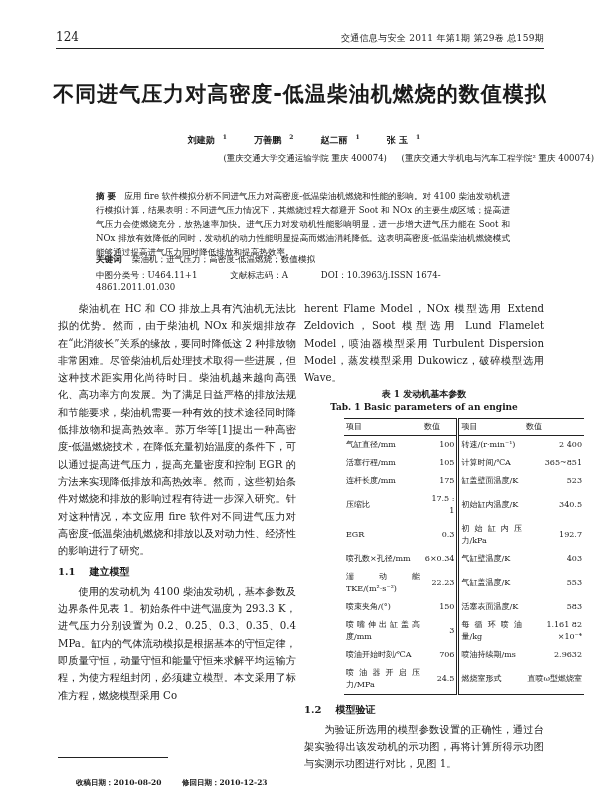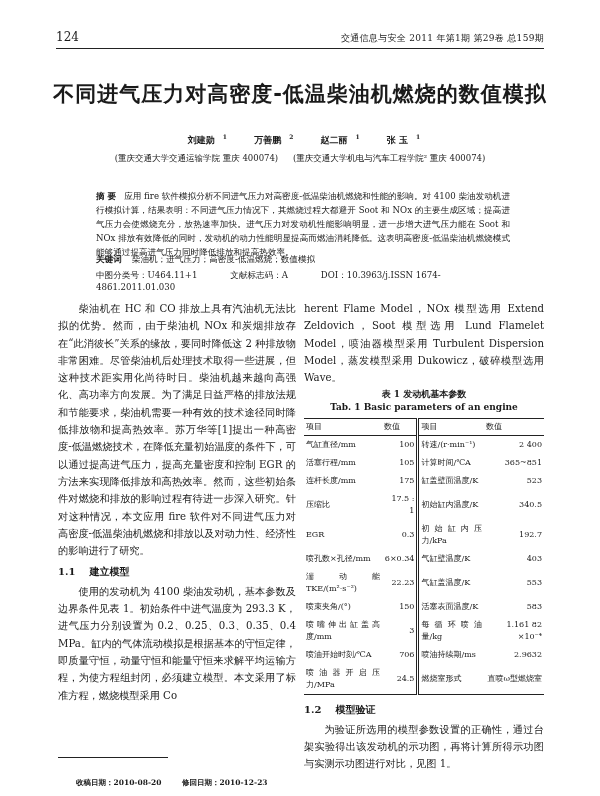--- a/index.html
+++ b/index.html
@@ -10,40 +10,40 @@
   .header { position: absolute; left: 56px; right: 56px; top: 30px; height: 16px; }
   .header .pageno { position: absolute; left: 0; top: 0; font-size: 12px; }
   .header .journal { position: absolute; right: 0; top: 2px; font-size: 9px; letter-spacing: 0.3px; }
   .header-rule { position: absolute; left: 56px; right: 56px; top: 48px; border-top: 1.5px solid #222; }
 
   .title { position: absolute; left: 0; right: 0; top: 80px; text-align: center;
     font-size: 21px; font-weight: bold; letter-spacing: 1px; font-family: "DejaVu Sans", sans-serif; }
   .authors { position: absolute; left: 0; right: 0; top: 133px; text-align: center; font-size: 9px; font-weight: bold; }
   .authors span { margin: 0 8px; }
   .authors sup { font-size: 6px; }
-  .affil { position: absolute; left: 0; right: 0; top: 153px; text-align: center; font-size: 8.5px; }
+  .affil { position: absolute; left: 0; right: 0; top: 153px; text-align: right; font-size: 8.5px; }
   .affil span { margin: 0 6px; }
 
   .abstract { position: absolute; left: 96px; right: 90px; top: 189px; font-size: 8.6px; line-height: 14px; text-align: justify; }
   .abstract b { margin-right: 8px; }
   .keywords { position: absolute; left: 96px; right: 90px; top: 254px; font-size: 8.6px; }
   .clc { position: absolute; left: 96px; right: 90px; top: 270px; font-size: 8.6px; }
   .clc span { margin-right: 30px; }
 
   .col { position: absolute; font-size: 10.2px; line-height: 17.3px; text-align: justify; }
   .col-left { left: 58px; width: 238px; top: 300px; }
   .col-right { left: 304px; width: 240px; top: 300px; }
   .para { text-indent: 2em; margin: 0; }
   .h1 { font-size: 15px; margin: 12px 0 8px 0; font-family: "DejaVu Sans", sans-serif; }
   .h1 .num { margin-right: 18px; }
   .h2 { font-size: 10px; font-weight: bold; margin: 4px 0 2px 0; }
   .h2 .num { margin-right: 14px; }
 
   .table-caption { text-align: center; font-size: 9px; font-weight: bold; line-height: 13px; margin-top: 2px; }
-  table.params { width: 100%; border-collapse: collapse; font-size: 8px; margin-top: 4px; line-height: 12px; }
+  table.params { width: 100%; border-collapse: collapse; font-size: 8px; margin-top: 4px; line-height: 12px; margin-left: 40px; }
   table.params { border-top: 1.5px solid #222; border-bottom: 1.5px solid #222; }
   table.params th { font-weight: normal; border-bottom: 1px solid #222; padding: 2px 2px; }
   table.params td { padding: 3px 2px; vertical-align: middle; }
   table.params td.val { text-align: right; }
   table.params .sep { border-left: 3px double #222; }
 
   .footnote-rule { position: absolute; left: 58px; width: 110px; top: 757px; border-top: 1px solid #222; }
   .footnotes { position: absolute; left: 76px; right: 56px; top: 776px; font-size: 7.5px; line-height: 13px; font-weight: bold; }
   .footnotes span { margin-right: 18px; }
 </style>

